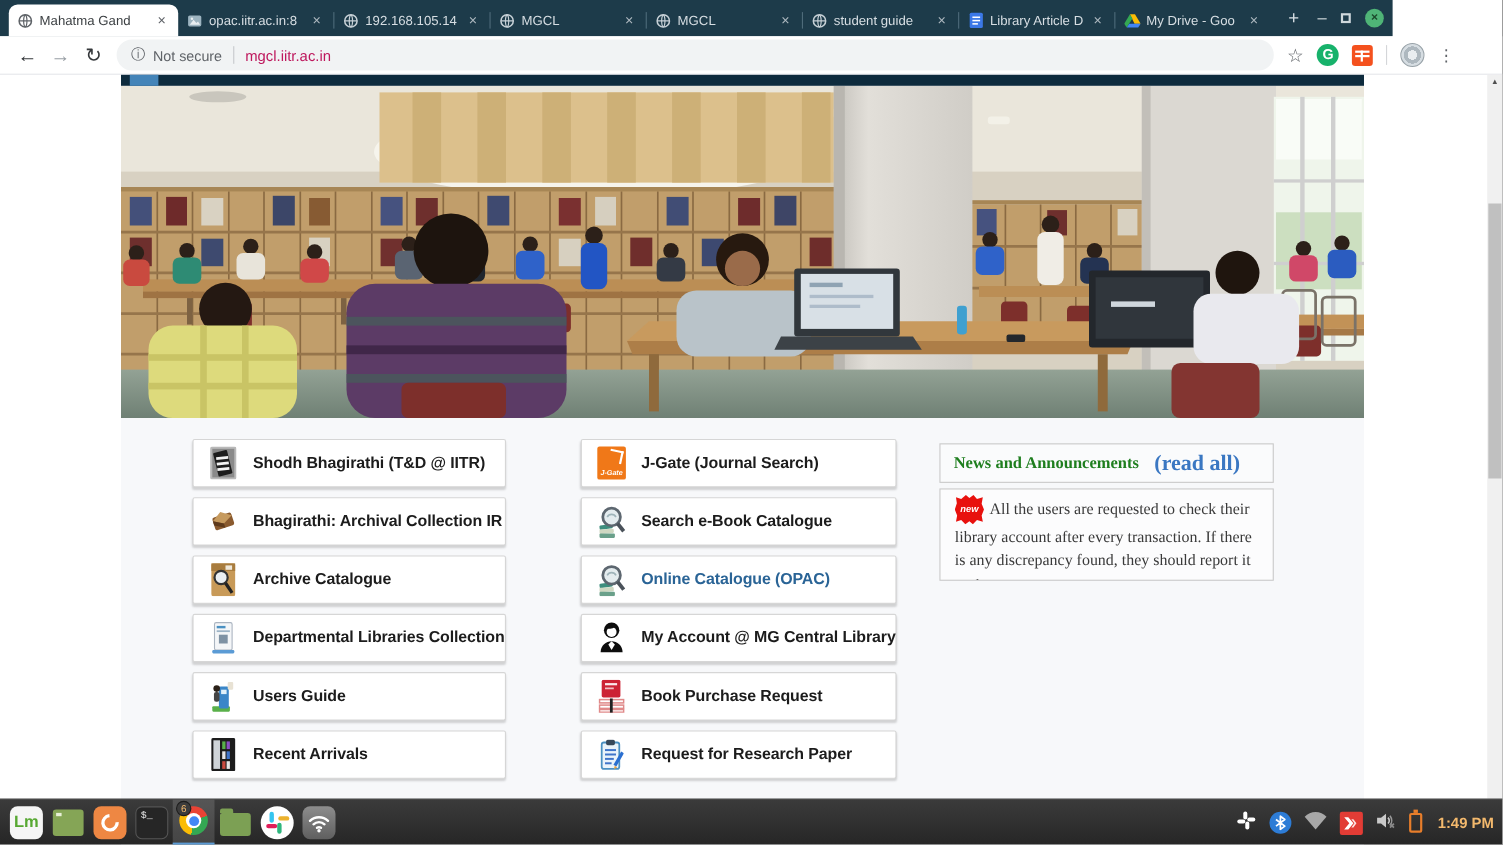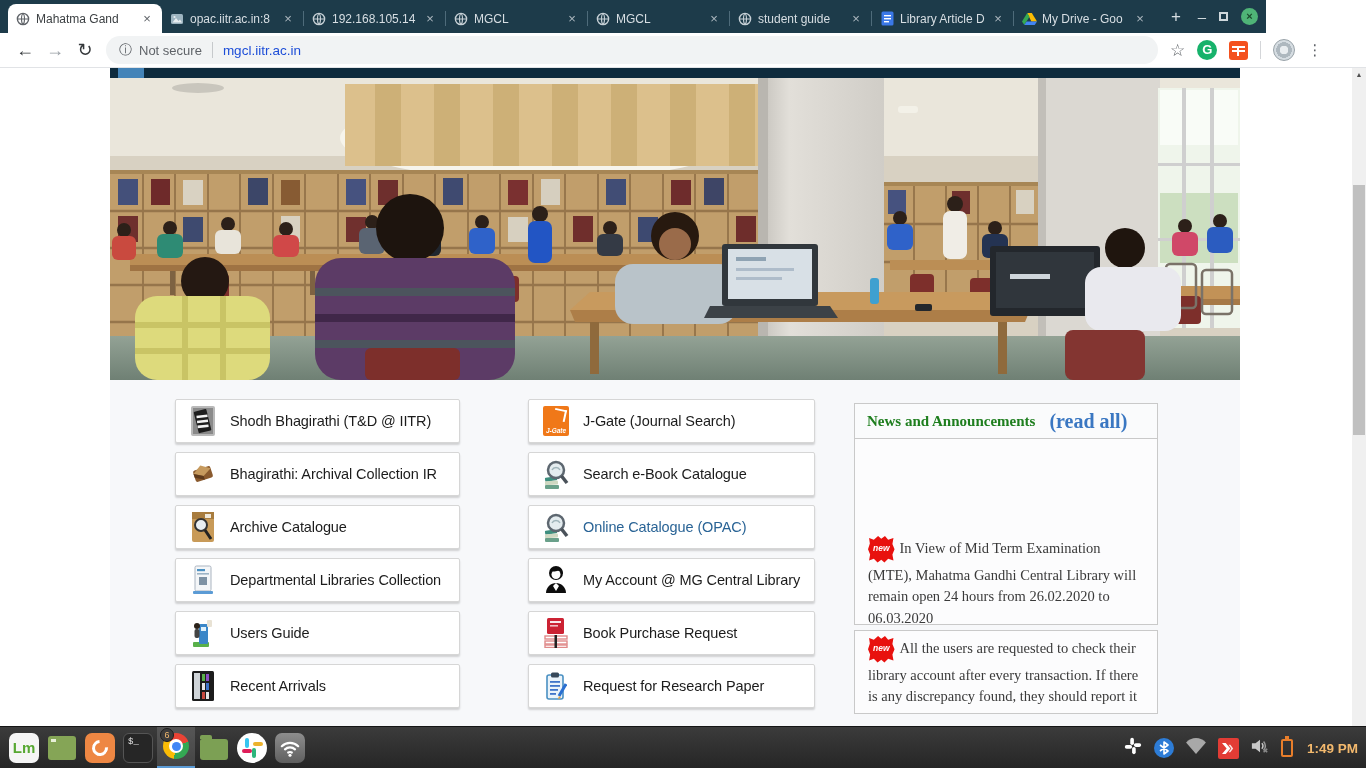--- a/index.html
+++ b/index.html
@@ -22,21 +22,21 @@
   .wc-close { width:17px; height:17px; border-radius:50%; background:#4fb477; color:#1b4a2c; font-size:11px; font-weight:bold; text-align:center; line-height:16px; }
 
   
   .toolbar { position:absolute; top:33px; left:0; width:1366px; height:35px; background:#fff; border-bottom:1px solid #e1e3e6; display:flex; align-items:center; padding:0 10px; }
   .nav-ic { font-size:18px; color:#35383b; width:30px; text-align:center; flex:none; }
   .nav-ic.dim { color:#9aa0a6; }
   .omnibox { margin-left:6px; width:1052px; height:28px; background:#f1f3f4; border-radius:14px; display:flex; align-items:center; padding:0 13px; flex:none; }
   .ob-info { color:#5f6368; font-size:13px; margin-right:7px; }
   .ob-sec { color:#5f6368; font-size:13px; }
   .ob-sep { width:1px; height:16px; background:#c6c9cc; margin:0 10px; }
-  .ob-url { color:#1d4ed8; font-size:13.5px; }
+  .ob-url { color:#be185d; font-size:13.5px; }
   .tb-right { display:flex; align-items:center; gap:12px; margin-left:12px; }
   .star { font-size:17px; color:#5f6368; }
   .ext-grammarly { width:20px; height:20px; border-radius:50%; background:#17b26b; color:#fff; font-size:13px; font-weight:bold; text-align:center; line-height:20px; }
   .ext-orange { width:19px; height:19px; border-radius:3px; background:#f4511e; position:relative; }
   .ext-orange:before { content:""; position:absolute; left:3px; top:5px; width:13px; height:2px; background:#fff; box-shadow:0 4px 0 #fff; }
   .ext-orange:after { content:""; position:absolute; left:8px; top:5px; width:2px; height:10px; background:#fff; }
   .tb-sep { width:1px; height:18px; background:#d4d6d9; }
   .avatar { width:22px; height:22px; border-radius:50%; background:radial-gradient(circle at 50% 50%, #e9edf0 0 30%, #aeb8bf 31% 55%, #d6dde2 56%); border:1px solid #98a2a8; }
   .menu-dots { font-size:15px; color:#5f6368; letter-spacing:0; }
 
@@ -50,21 +50,21 @@
   .nav-active { position:absolute; left:8px; top:0; width:26px; height:10px; background:#4484b8; }
   .photo { height:302px; overflow:hidden; }
   .photo svg { display:block; }
   .lower { position:absolute; left:0; top:312px; width:1130px; height:388px; background:#f7f8fa; }
 
   .col { position:absolute; top:19px; }
   .col-left { left:65px; width:285px; }
   .col-mid { left:418px; width:287px; }
   .qbtn { display:flex; align-items:center; height:44px; margin-bottom:9px; background:#fff; border:1px solid #d6d6d6; border-radius:2px; box-shadow:0 2px 2px rgba(0,0,0,.16); padding:0 8px 0 14px; }
   .qicon { flex:none; width:26px; height:32px; margin-right:14px; display:flex; align-items:center; justify-content:center; }
-  .qlabel { font-weight:normal; font-size:14.5px; color:#1c1c1c; white-space:nowrap; letter-spacing:-0.1px; }
+  .qlabel { font-weight:bold; font-size:14.5px; color:#1c1c1c; white-space:nowrap; letter-spacing:-0.1px; }
   .qbtn.link .qlabel { color:#2a6496; }
   .jg { width:26px; height:30px; background:#f07818; border-radius:2px; position:relative; overflow:hidden; }
   .jg .jg-txt { position:absolute; bottom:2px; left:0; width:100%; text-align:center; font-size:6.5px; font-weight:bold; color:#fff; font-style:italic; }
   .jg:before { content:""; position:absolute; right:3px; top:3px; width:10px; height:10px; border-right:2px solid #fff; border-top:2px solid #fff; transform:rotate(12deg); }
 
   
   .news { position:absolute; left:744px; top:23px; width:304px; font-family:"Liberation Serif", serif; }
   .news-header { height:36px; border:1px solid #c9c9c9; background:#fafbfc; display:flex; align-items:center; padding:0 12px; }
   .news-title { font-weight:bold; font-size:15px; color:#1e7e1e; }
   .news-readall { font-weight:bold; font-size:20px; color:#3a77c2; margin-left:14px; }
@@ -597,25 +597,20 @@
             </span>
             <span class="qlabel">Request for Research Paper</span>
           </div>
         </div>
 
         <div class="news">
           <div class="news-header">
             <span class="news-title">News and Announcements</span>
             <span class="news-readall">(read all)</span>
           </div>
-          <div class="news-box b1">
-            <p class="news-text">
-              <span class="new-badge">new</span><span>In View of Mid Term Examination (MTE), Mahatma Gandhi Central Library will remain open 24 hours from 26.02.2020 to 06.03.2020</span>
-            </p>
-          </div>
           <div class="news-box b2">
             <p class="news-text">
               <span class="new-badge">new</span><span>All the users are requested to check their library account after every transaction. If there is any discrepancy found, they should report it to the</span>
             </p>
           </div>
         </div>
 
       </div>
     </div>
 

